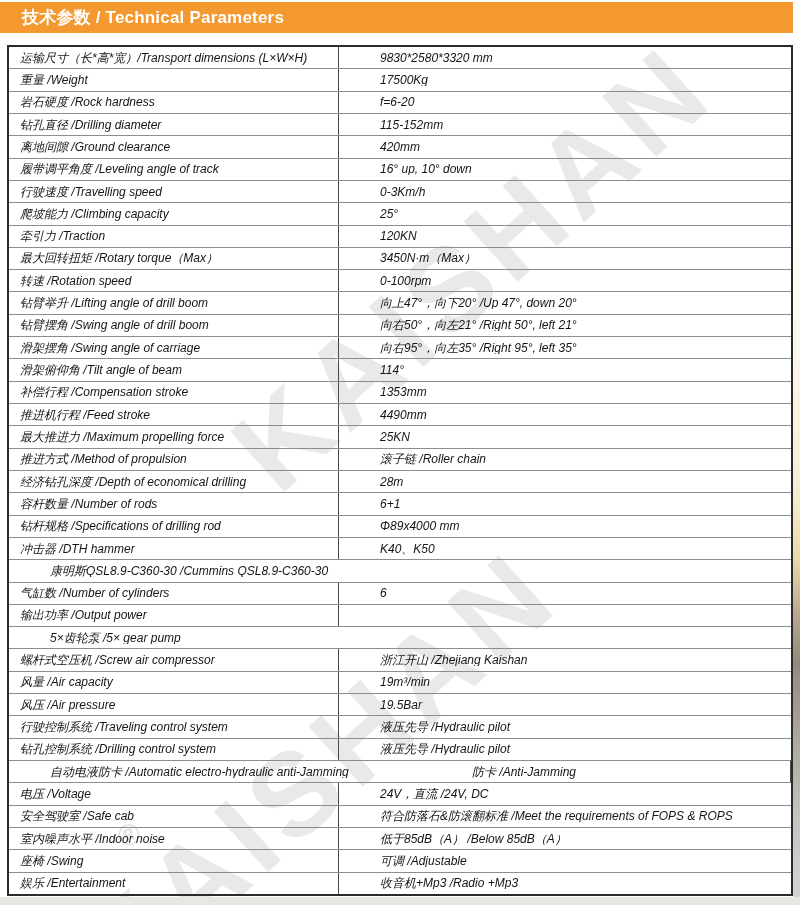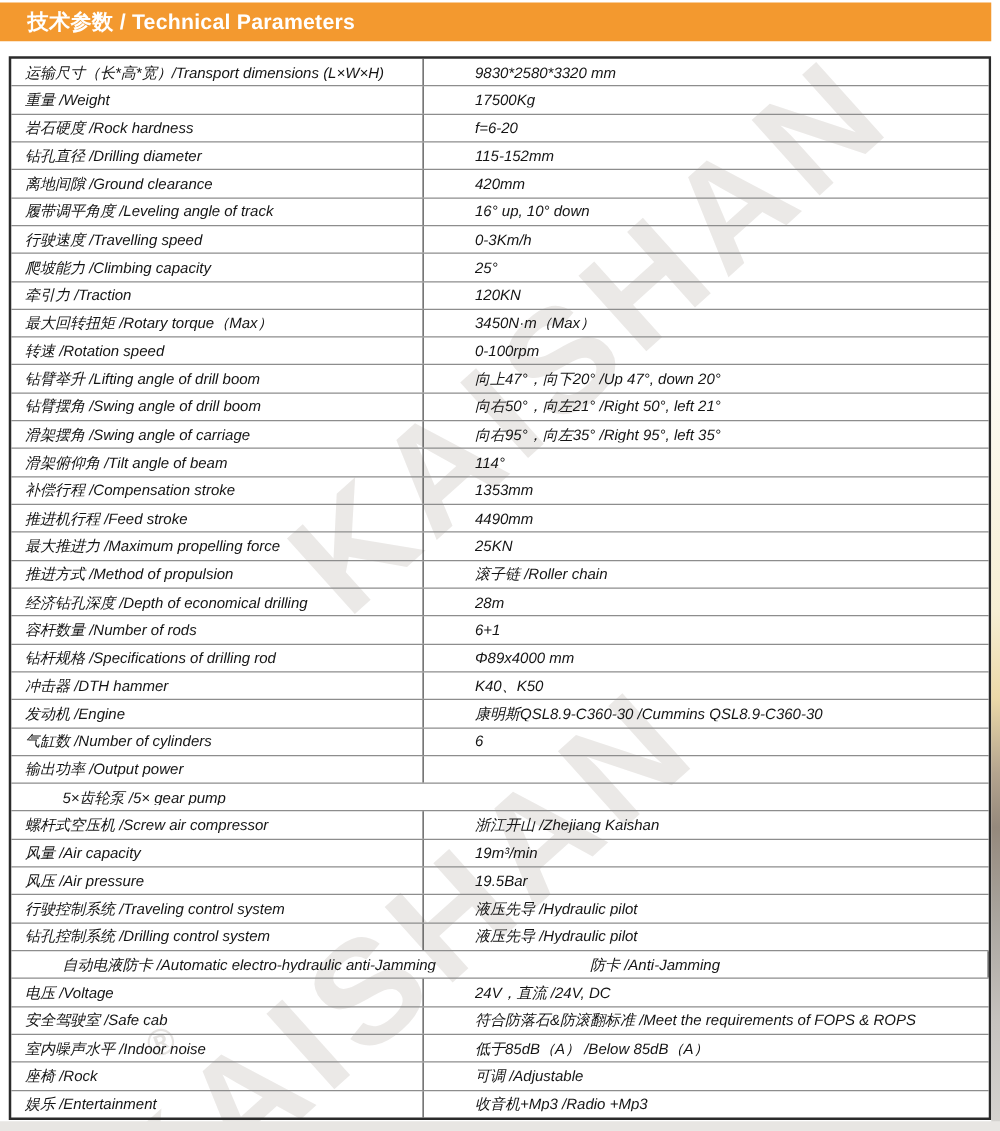--- a/index.html
+++ b/index.html
@@ -172,21 +172,20 @@
   </div>
     <div class="row">
     <div class="cell label">钻杆规格 /Specifications of drilling rod</div>
     <div class="cell value">Φ89x4000 mm</div>
   </div>
     <div class="row">
     <div class="cell label">冲击器 /DTH hammer</div>
     <div class="cell value">K40、K50</div>
   </div>
     <div class="row">
-    <div class="cell label">发动机 /Engine</div>
     <div class="cell value">康明斯QSL8.9-C360-30 /Cummins QSL8.9-C360-30</div>
   </div>
     <div class="row">
     <div class="cell label">气缸数 /Number of cylinders</div>
     <div class="cell value">6</div>
   </div>
     <div class="row">
     <div class="cell label">输出功率 /Output power</div>
   </div>
     <div class="row">
@@ -222,21 +221,21 @@
   </div>
     <div class="row">
     <div class="cell label">安全驾驶室 /Safe cab</div>
     <div class="cell value">符合防落石&amp;防滚翻标准 /Meet the requirements of FOPS &amp; ROPS</div>
   </div>
     <div class="row">
     <div class="cell label">室内噪声水平 /Indoor noise</div>
     <div class="cell value">低于85dB（A） /Below 85dB（A）</div>
   </div>
     <div class="row">
-    <div class="cell label">座椅 /Rock</div>
+    <div class="cell label">座椅 /Swing</div>
     <div class="cell value">可调 /Adjustable</div>
   </div>
     <div class="row">
     <div class="cell label">娱乐 /Entertainment</div>
     <div class="cell value">收音机+Mp3 /Radio +Mp3</div>
   </div>
   </div>
 
 <div class="edge-right"></div>
 <div class="edge-bottom"></div>

